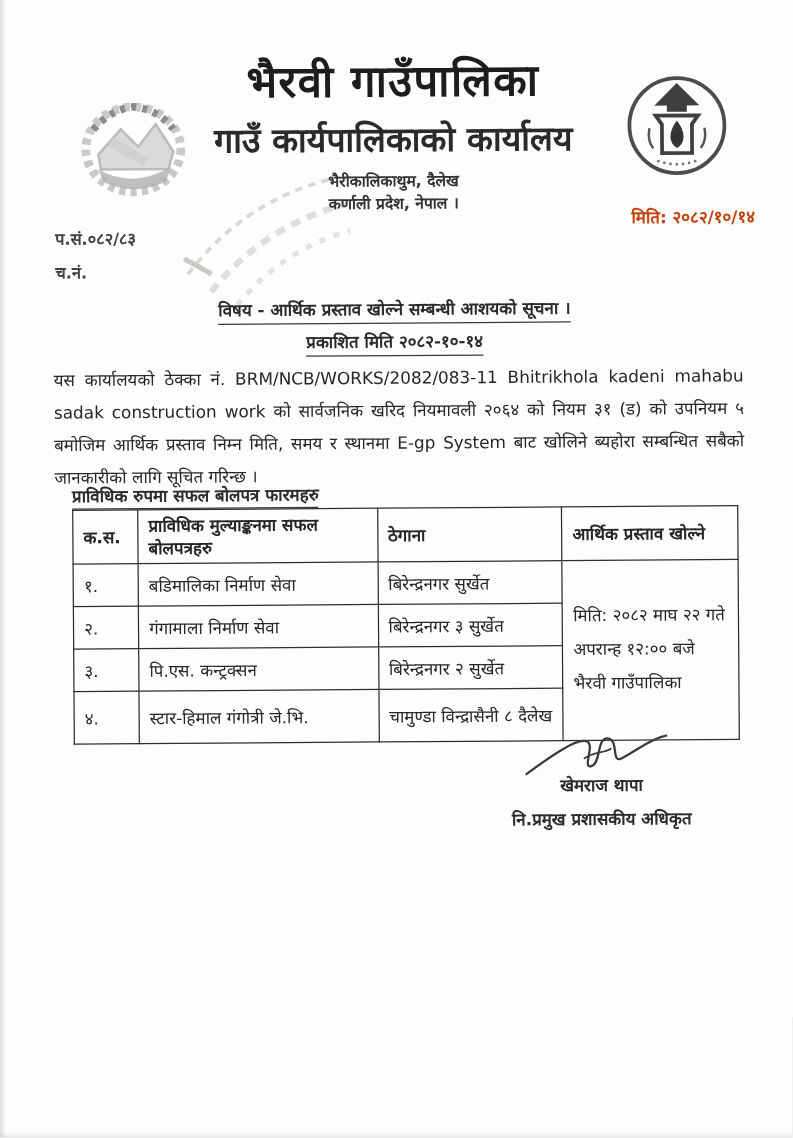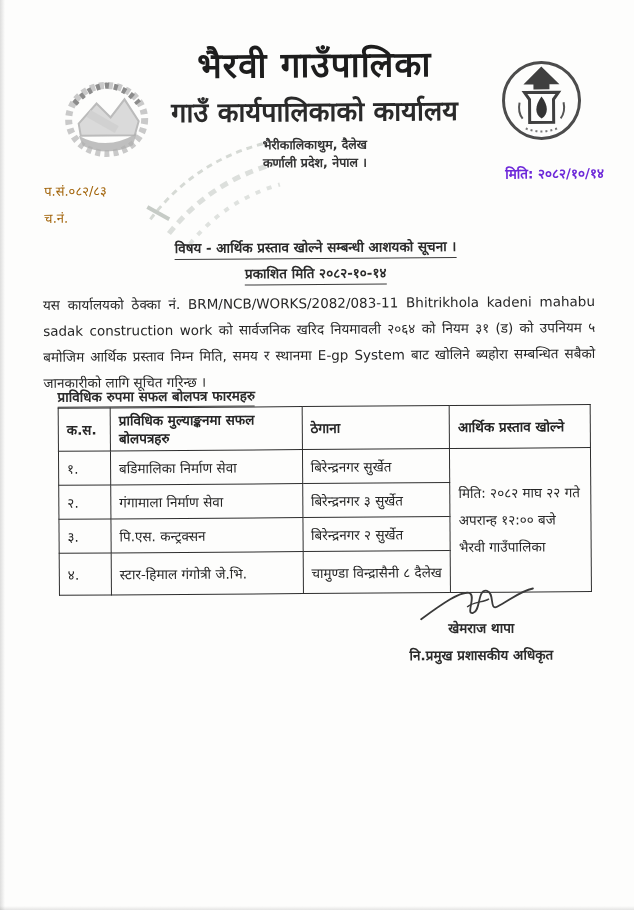--- a/index.html
+++ b/index.html
@@ -31,24 +31,24 @@
     text-align:center;font-size:27px;font-weight:600;color:#2a2a2a;
   }
   .addr1{position:absolute;top:136px;left:0;width:100%;text-align:center;
     font-size:12.5px;font-weight:700;color:#333;}
   .addr2{position:absolute;top:154px;left:0;width:100%;text-align:center;
     font-size:12.5px;font-weight:700;color:#333;}
 
   .emblem-left{position:absolute;left:57px;top:64px;width:104px;height:104px;opacity:.8;}
   .emblem-right{position:absolute;left:494px;top:56px;width:100px;height:100px;}
 
-  .meta-left{position:absolute;left:46px;top:180px;font-size:13px;font-weight:400;color:#a16207;}
+  .meta-left{position:absolute;left:46px;top:180px;font-size:13px;font-weight:700;color:#404040;}
   .meta-left .line2{margin-top:9px;}
   .meta-right{position:absolute;right:28px;top:166px;text-align:right;
-    font-size:13.5px;font-weight:700;color:#6d28d9;}
+    font-size:13.5px;font-weight:700;color:#c2410c;}
   .meta-right .line2{margin-top:7px;font-size:13px;}
 
   .stamp{position:absolute;left:142px;top:148px;width:160px;height:100px;
     transform:rotate(-32deg);opacity:.55;}
 
   .subject{position:absolute;top:237px;left:0;width:100%;text-align:center;}
   .subject span{display:inline-block;font-size:13.5px;font-weight:700;color:#2b2b2b;
     border-bottom:1.2px solid #3a3a3a;padding-bottom:2px;}
   .published{position:absolute;top:263px;left:0;width:100%;text-align:center;}
   .published span{display:inline-block;font-size:13.5px;font-weight:700;color:#2b2b2b;

